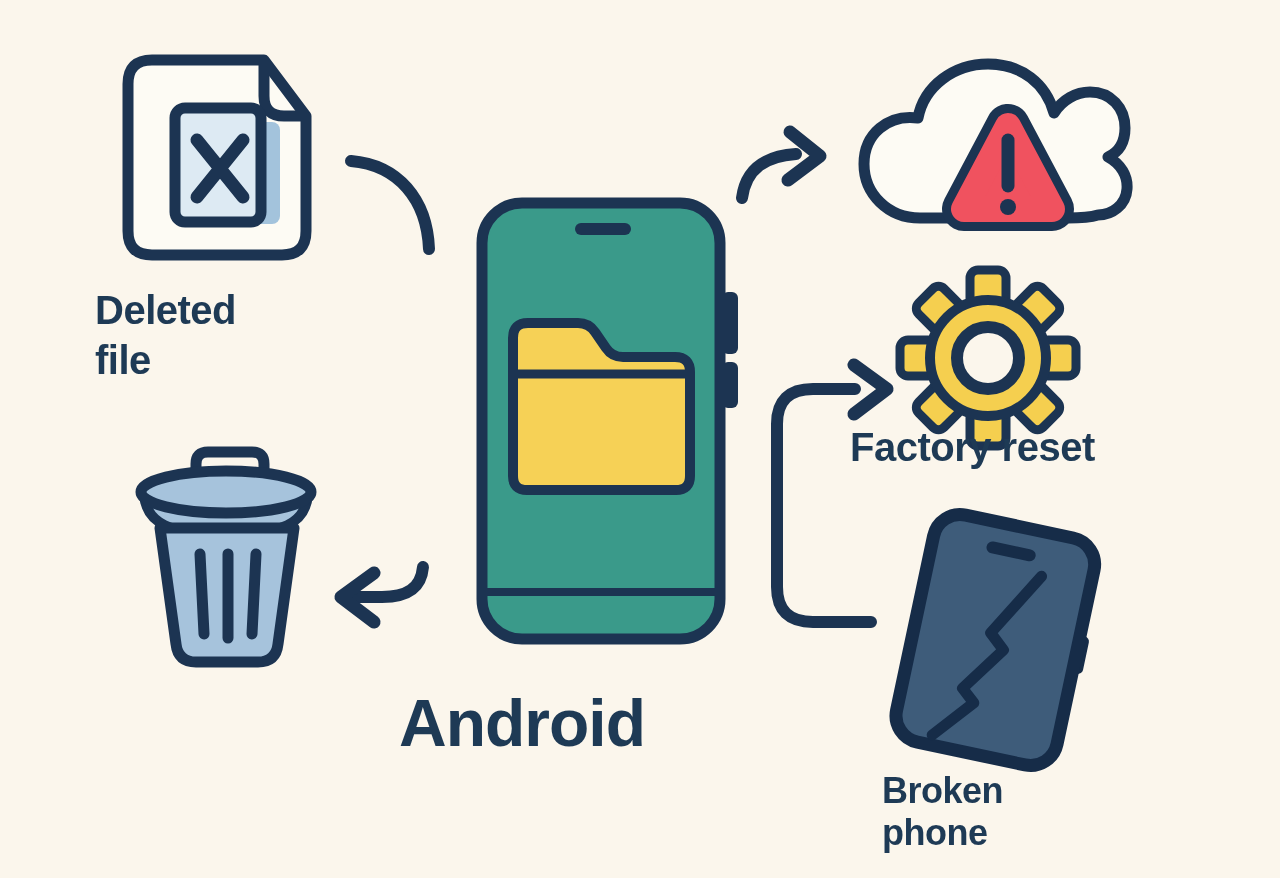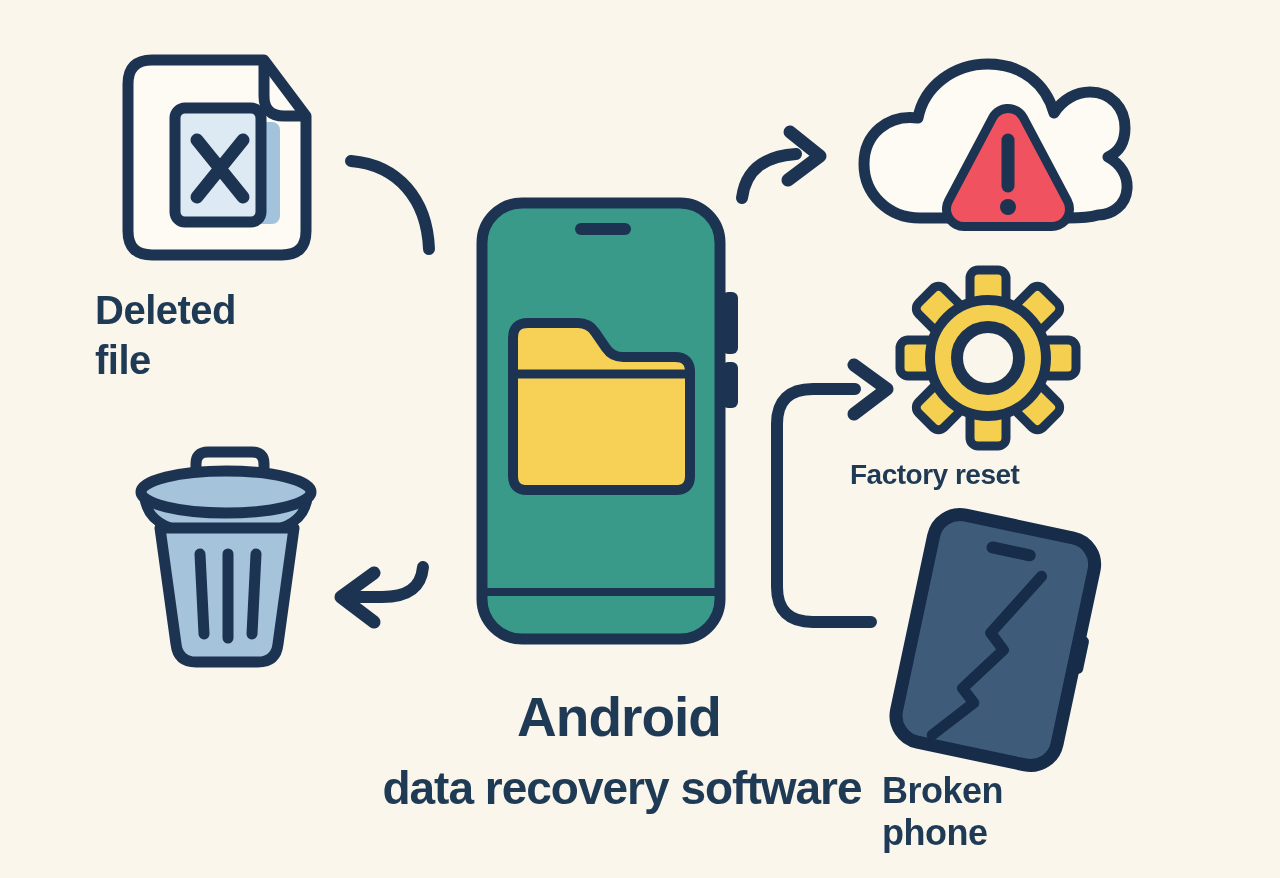--- a/index.html
+++ b/index.html
@@ -28,25 +28,25 @@
   .label{
     color:var(--text);
     font-weight:700;
     text-align:left;
     white-space:pre-line;
     letter-spacing:-0.5px;
     line-height:1.25;
   }
   .lbl-deleted{left:95px;top:285px;width:260px;font-size:40px;}
   .lbl-trash{left:118px;top:686px;width:220px;font-size:42px;}
-  .lbl-factory{left:850px;top:457px;width:310px;font-size:28px;}
+  .lbl-factory{left:850px;top:422px;width:310px;font-size:40px;}
   .lbl-broken{left:882px;top:770px;width:230px;font-size:36px;line-height:1.18;}
   .title-main{
-    left:399px;top:685px;width:440px;font-size:55px;font-weight:700;
-    color:var(--text);text-align:center;letter-spacing:-1px;
+    left:399px;top:685px;width:440px;font-size:66px;font-weight:700;
+    color:var(--text);letter-spacing:-1px;
   }
   .title-sub{
     left:332px;top:761px;width:580px;font-size:46px;font-weight:700;
     color:var(--text);text-align:center;letter-spacing:-1px;
   }
   svg{display:block;overflow:visible;}
   .connectors{left:0;top:0;pointer-events:none;}
 </style>
 </head>
 <body>
@@ -138,15 +138,14 @@
     </g>
   </svg>
 
   <div class="abs label lbl-deleted">Deleted
 file</div>
   <div class="abs label lbl-factory">Factory reset</div>
   <div class="abs label lbl-broken">Broken
 phone</div>
 
   <div class="abs title-main">Android</div>
-  <div class="abs title-sub">data recovery software</div>
 
 </div>
 
 </body></html>

